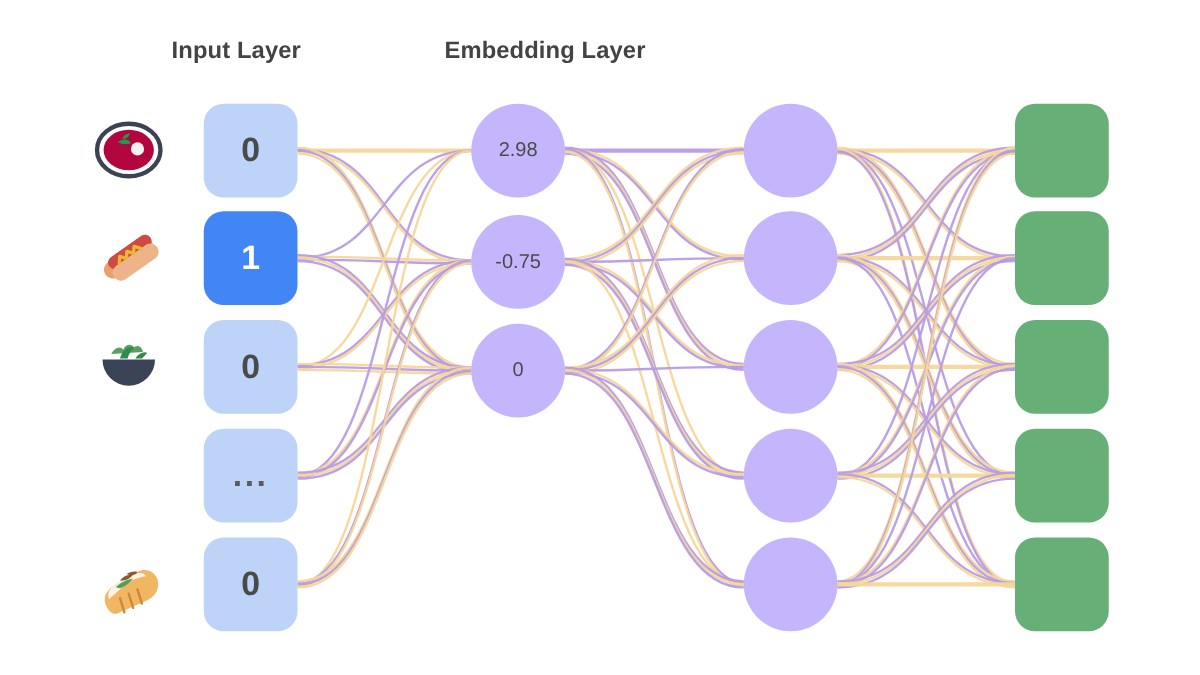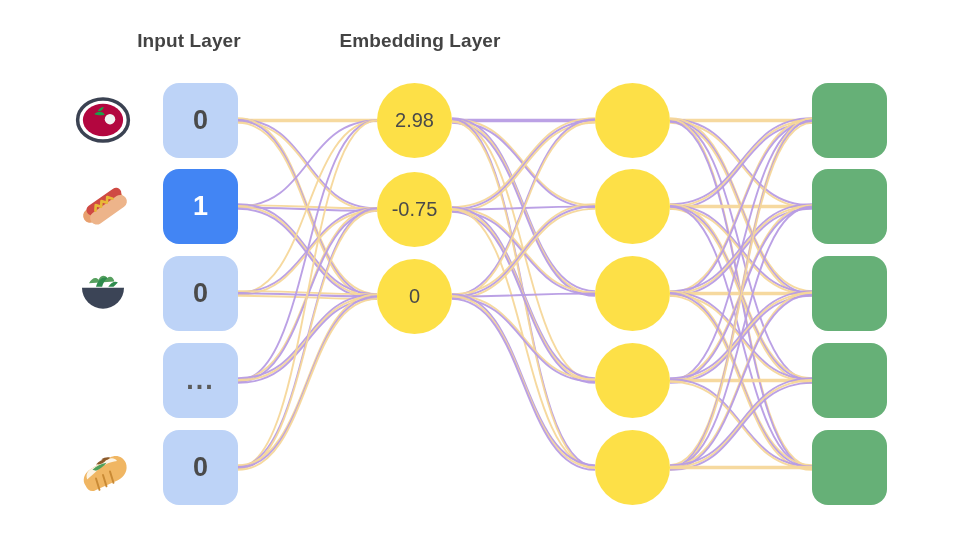--- a/index.html
+++ b/index.html
@@ -38,23 +38,23 @@
     box-sizing:border-box;
   }
   .in-box.active{background:#4285f4;color:#ffffff;}
   .in-box.dots{font-size:27px;letter-spacing:2px;color:#5b5b5b;}
 
   
   .node-circle{
     position:absolute;
     width:75px;height:75px;
     border-radius:50%;
-    background:#fde047;
+    background:#c4b5fd;
     display:flex;align-items:center;justify-content:center;
-    font-size:20px;color:#4a4a4a;
+    font-size:16px;color:#4a4a4a;
     box-sizing:border-box;
   }
 
   
   .out-box{
     position:absolute;
     width:75px;height:75px;
     border-radius:16px;
     background:#66b077;
     box-sizing:border-box;
@@ -67,21 +67,21 @@
     display:flex;align-items:center;justify-content:center;
   }
   .icon-wrap svg{width:56px;height:56px;display:block;}
 </style>
 </head>
 <body>
 
 <div id="stage">
 
   <div class="layer-title" style="left:189px;">Input Layer</div>
-  <div class="layer-title" style="left:420px;">Embedding Layer</div>
+  <div class="layer-title" style="left:436px;">Embedding Layer</div>
 
   <svg id="edges" viewBox="0 0 960 540" xmlns="http://www.w3.org/2000/svg">
       <path d="M 238 120.5 C 310.28 120.5, 304.72 120.5, 377 120.5" fill="none" stroke="#f5d79a" stroke-width="3.4" stroke-opacity="0.95"></path>
       <path d="M 238 119.3 C 310.28 119.3, 304.72 208.3, 377 208.3" fill="none" stroke="#b79ce4" stroke-width="1.9" stroke-opacity="0.95"></path>
       <path d="M 238 121.7 C 310.28 121.7, 304.72 210.7, 377 210.7" fill="none" stroke="#f5d79a" stroke-width="1.9" stroke-opacity="0.95"></path>
       <path d="M 238 118.1 C 310.28 118.1, 304.72 294.1, 377 294.1" fill="none" stroke="#f5d79a" stroke-width="1.9" stroke-opacity="0.95"></path>
       <path d="M 238 120.5 C 310.28 120.5, 304.72 296.5, 377 296.5" fill="none" stroke="#b79ce4" stroke-width="1.9" stroke-opacity="0.95"></path>
       <path d="M 238 122.9 C 310.28 122.9, 304.72 298.9, 377 298.9" fill="none" stroke="#f5d79a" stroke-width="1.9" stroke-opacity="0.95"></path>
       <path d="M 238 206.5 C 310.28 206.5, 304.72 120.5, 377 120.5" fill="none" stroke="#b79ce4" stroke-width="1.9" stroke-opacity="0.95"></path>
       <path d="M 238 205.3 C 310.28 205.3, 304.72 208.3, 377 208.3" fill="none" stroke="#f5d79a" stroke-width="1.9" stroke-opacity="0.95"></path>

